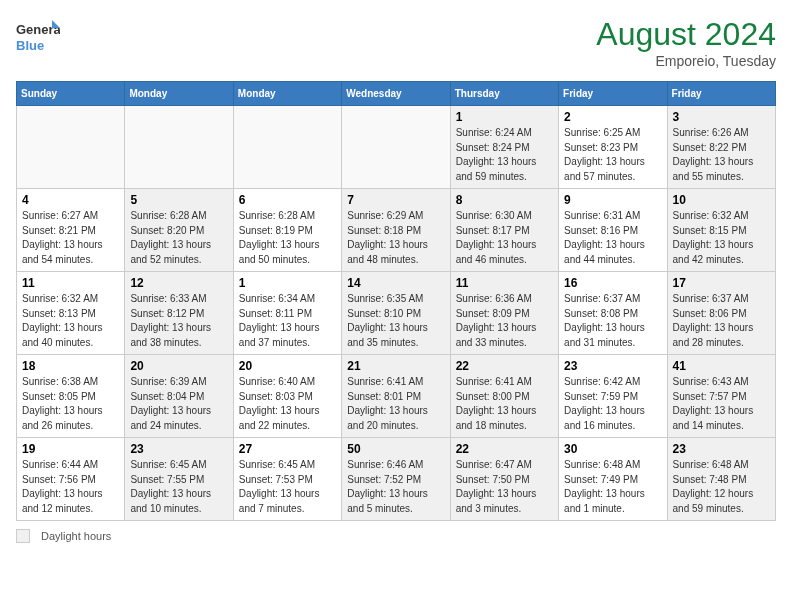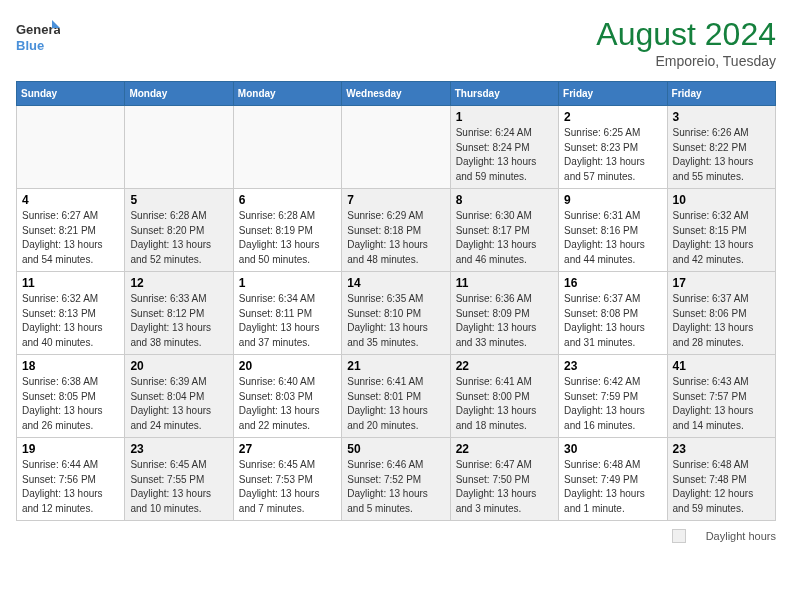--- a/index.html
+++ b/index.html
@@ -71,22 +71,21 @@
       color: #333;
       line-height: 1.45;
       font-size: 10px;
     }
     .footer-note {
       margin-top: 8px;
       font-size: 11px;
       color: #555;
       display: flex;
       align-items: center;
-      gap: 20px;
-      justify-content: flex-end;
+      gap: 11px;
     }
     .footer-dot {
       width: 14px;
       height: 14px;
       background: #f0f0f0;
       border: 1px solid #ccc;
       display: inline-block;
     }
   </style>
 </head>

